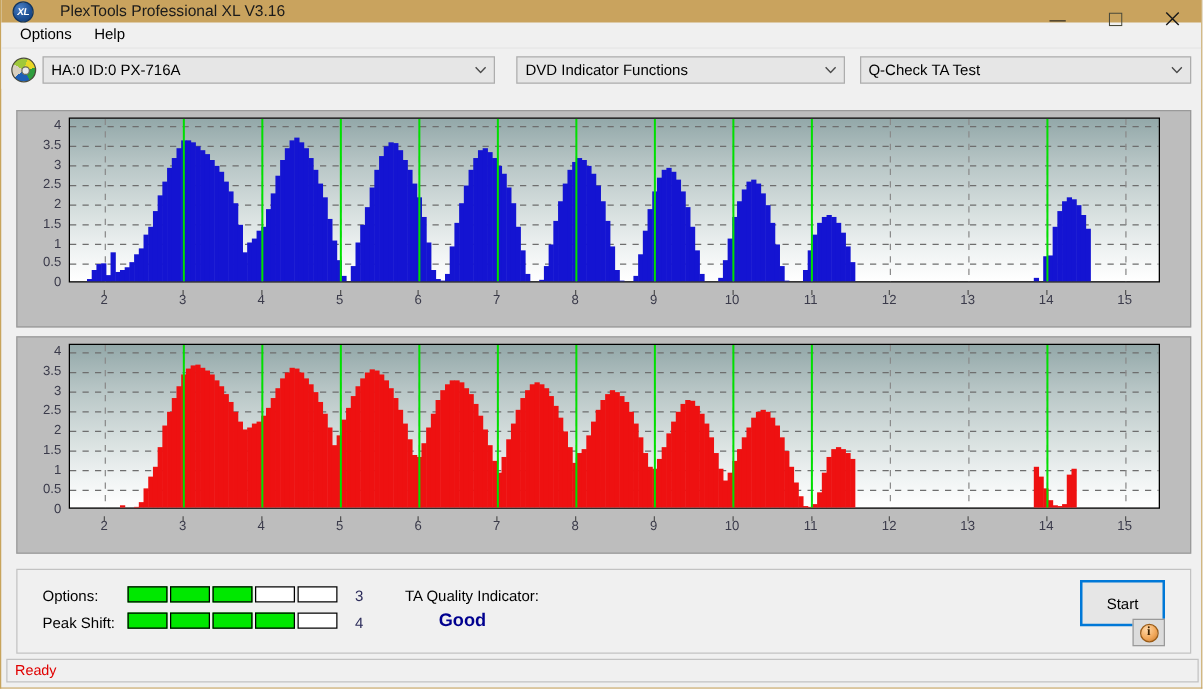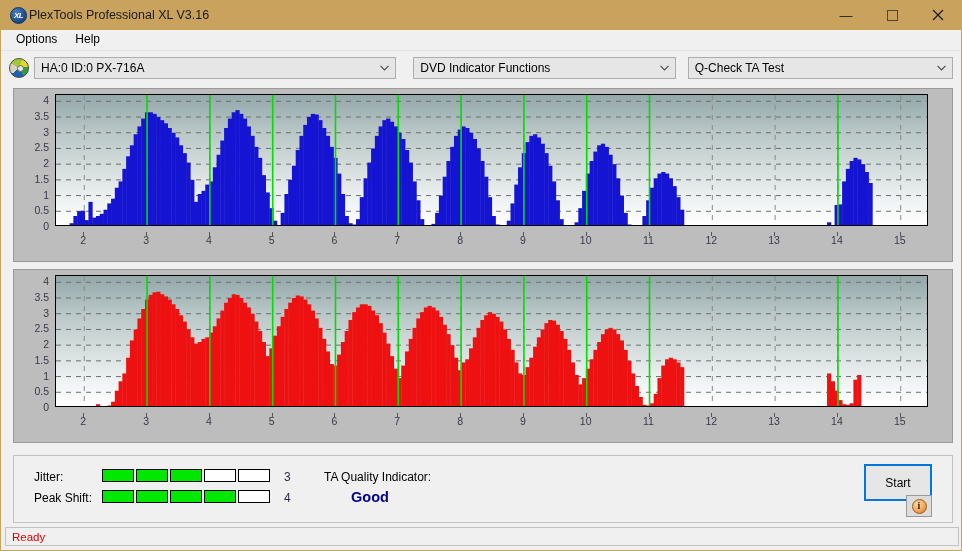--- a/index.html
+++ b/index.html
@@ -14,42 +14,42 @@
     position: relative;
     width: 962px; height: 551px;
     background: #f0f0f0;
     border: 1px solid #c8a45c;
     border-top: none;
     overflow: hidden;
   }
 
   
   #titlebar {
-    height: 30px;
+    height: 18px;
     background: #c9a35e;
     display: flex;
     align-items: center;
     position: relative;
   }
   #title-icon {
     width: 17px; height: 17px;
     margin-left: 9px;
     border-radius: 50%;
     background: radial-gradient(circle at 35% 30%, #4a7fc4 0%, #1c4f93 60%, #133a6e 100%);
     border: 1px solid #12355f;
     color: #fff;
     font-size: 8px;
     font-weight: bold;
     font-style: italic;
     display: flex; align-items: center; justify-content: center;
     letter-spacing: -0.5px;
     flex: none;
   }
   #title-text {
-    margin-left: 2px;
+    margin-left: 21px;
     font-size: 12.5px;
     color: #1b1b1b;
     white-space: nowrap;
   }
   .wbtn {
     position: absolute; top: 0;
     width: 46px; height: 30px;
     display: flex; align-items: center; justify-content: center;
     color: #1b1b1b;
   }
@@ -848,21 +848,21 @@
           <div class="xtick" style="left: 719.126px;"></div>
           <div class="xlabel" style="left: 781.932px;">14</div>
           <div class="xtick" style="left: 781.932px;"></div>
           <div class="xlabel" style="left: 844.737px;">15</div>
           <div class="xtick" style="left: 844.737px;"></div>
         </div>
     </div>
   </div>
 
   <div id="results">
-    <div class="res-label" id="jitter-label">Jitter:</div>
+    <div class="res-label" id="jitter-label">Options:</div>
     <div class="meter" id="jitter-meter">
         <div class="cell on"></div>
         <div class="cell on"></div>
         <div class="cell on"></div>
         <div class="cell"></div>
         <div class="cell"></div>
       </div>
     <div class="meter-value" id="jitter-value">3</div>
 
     <div class="res-label" id="peak-label">Peak Shift:</div>

